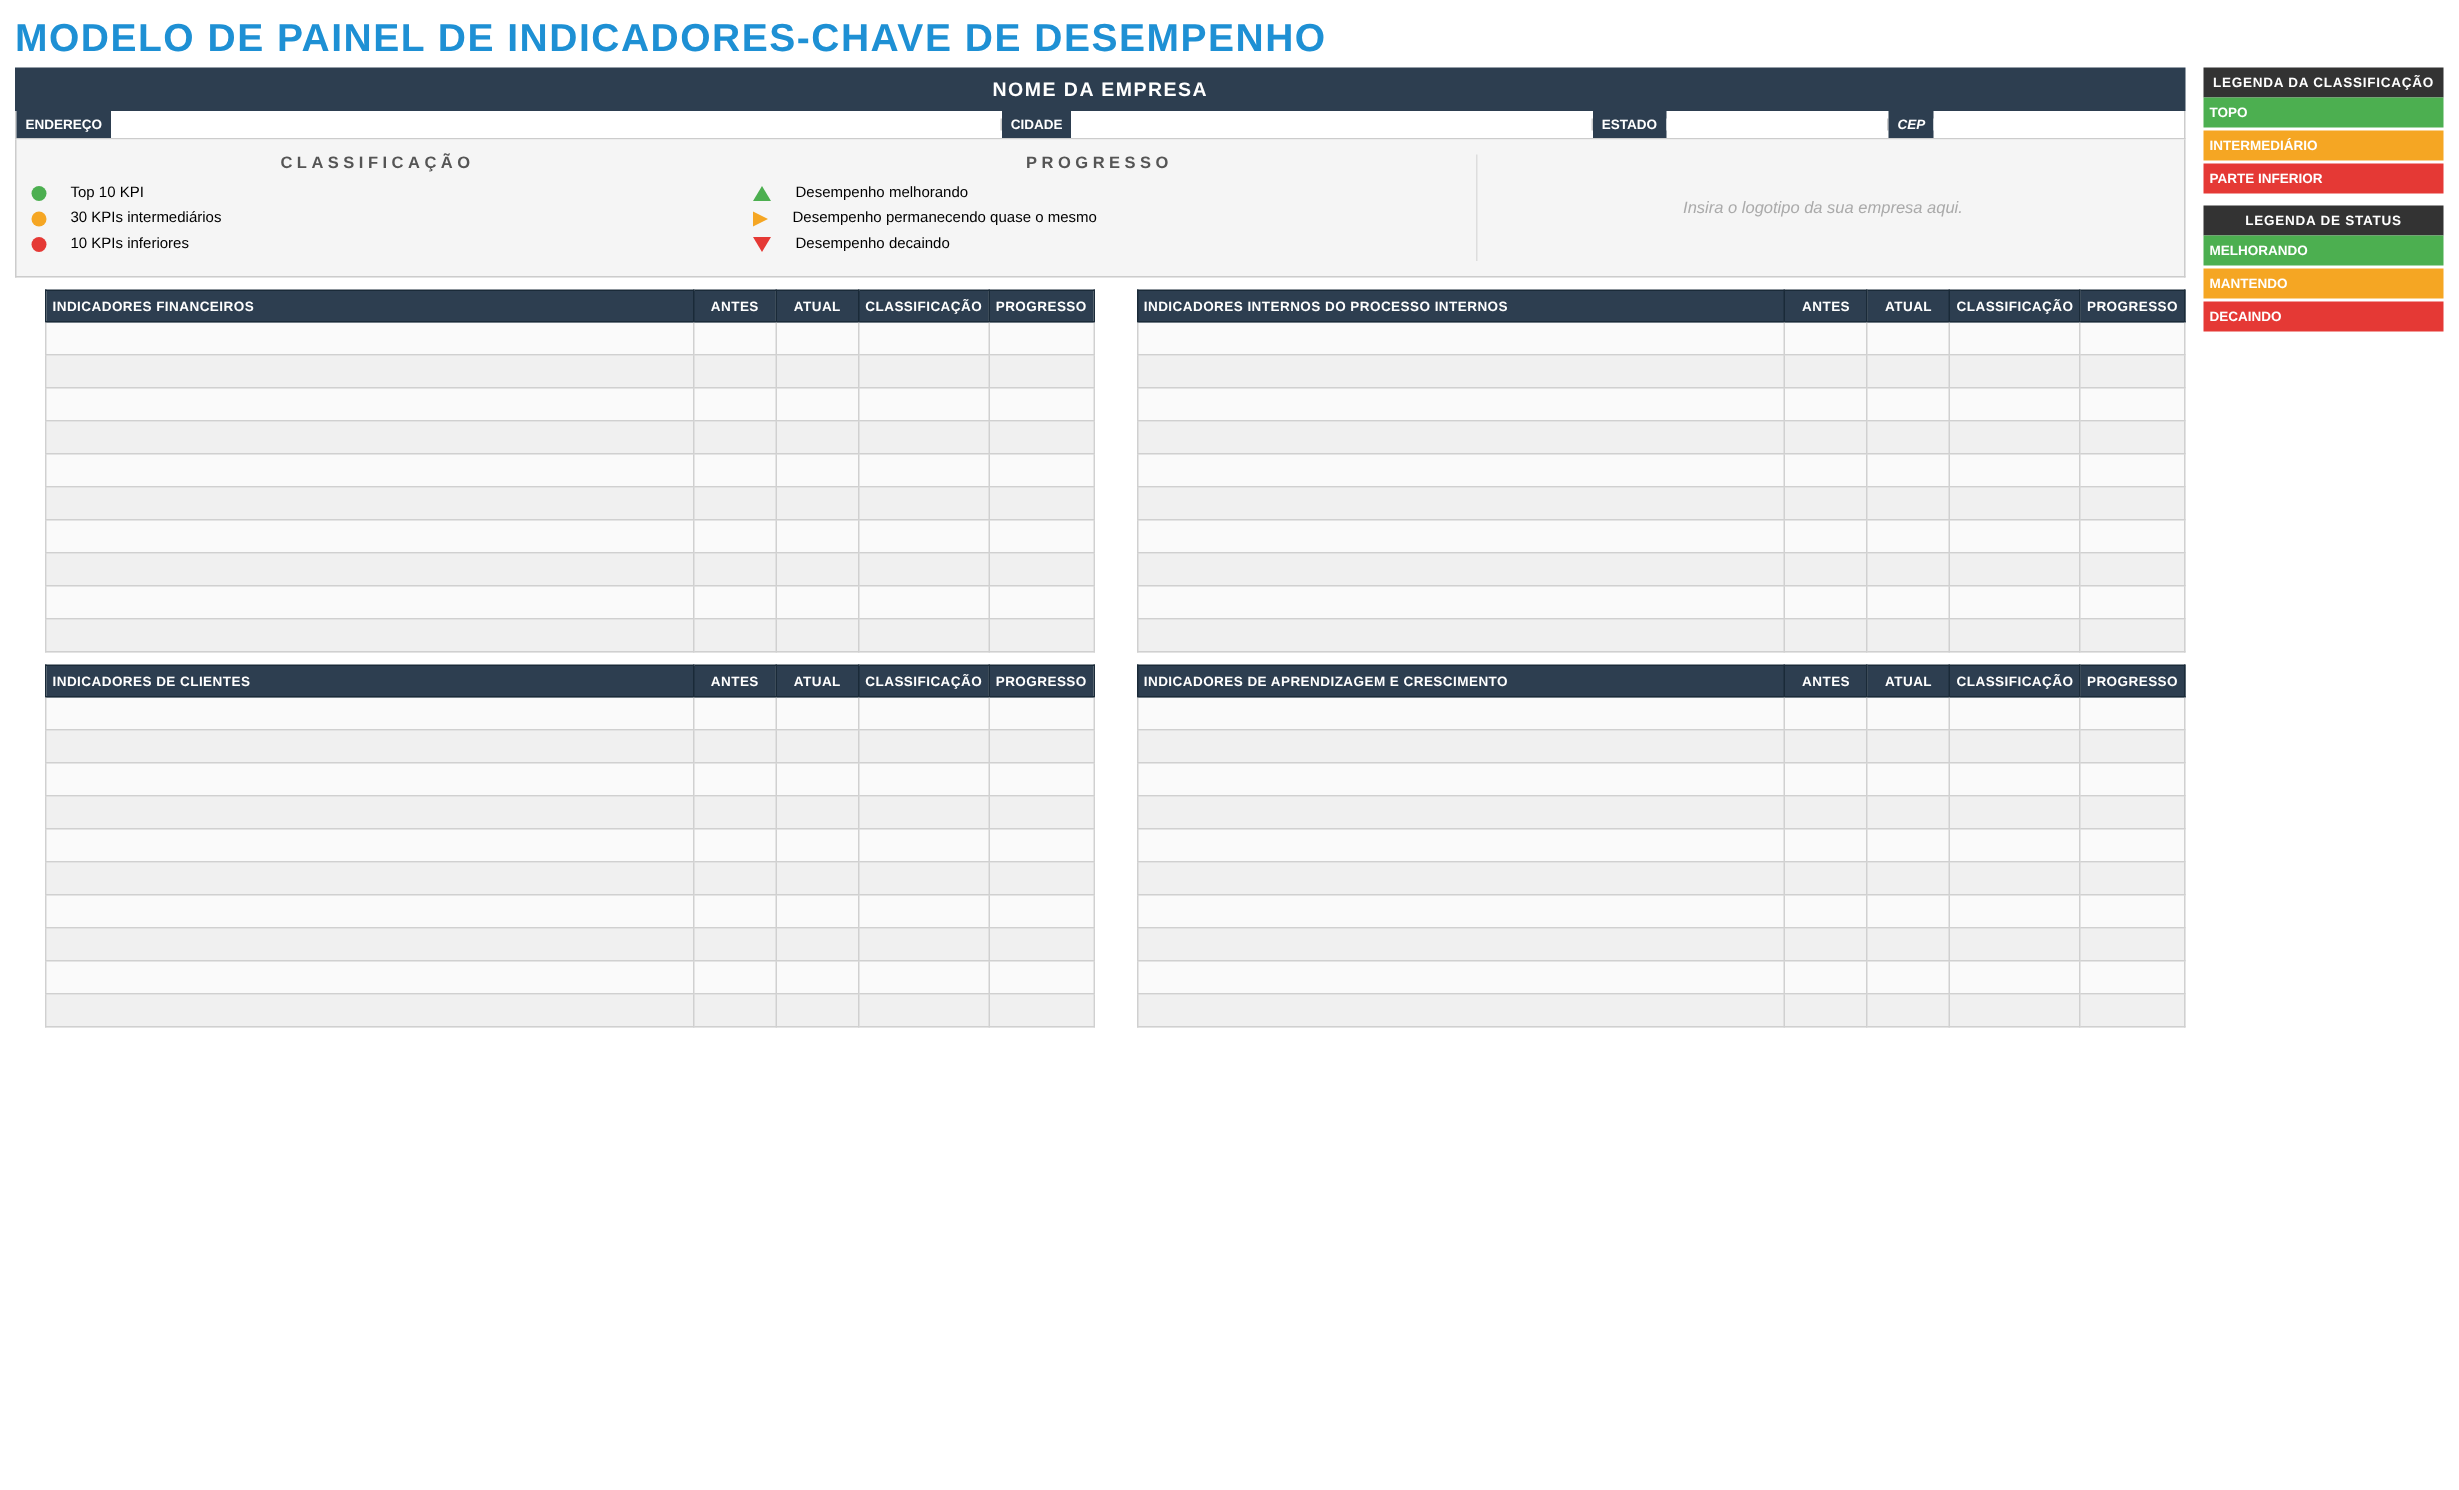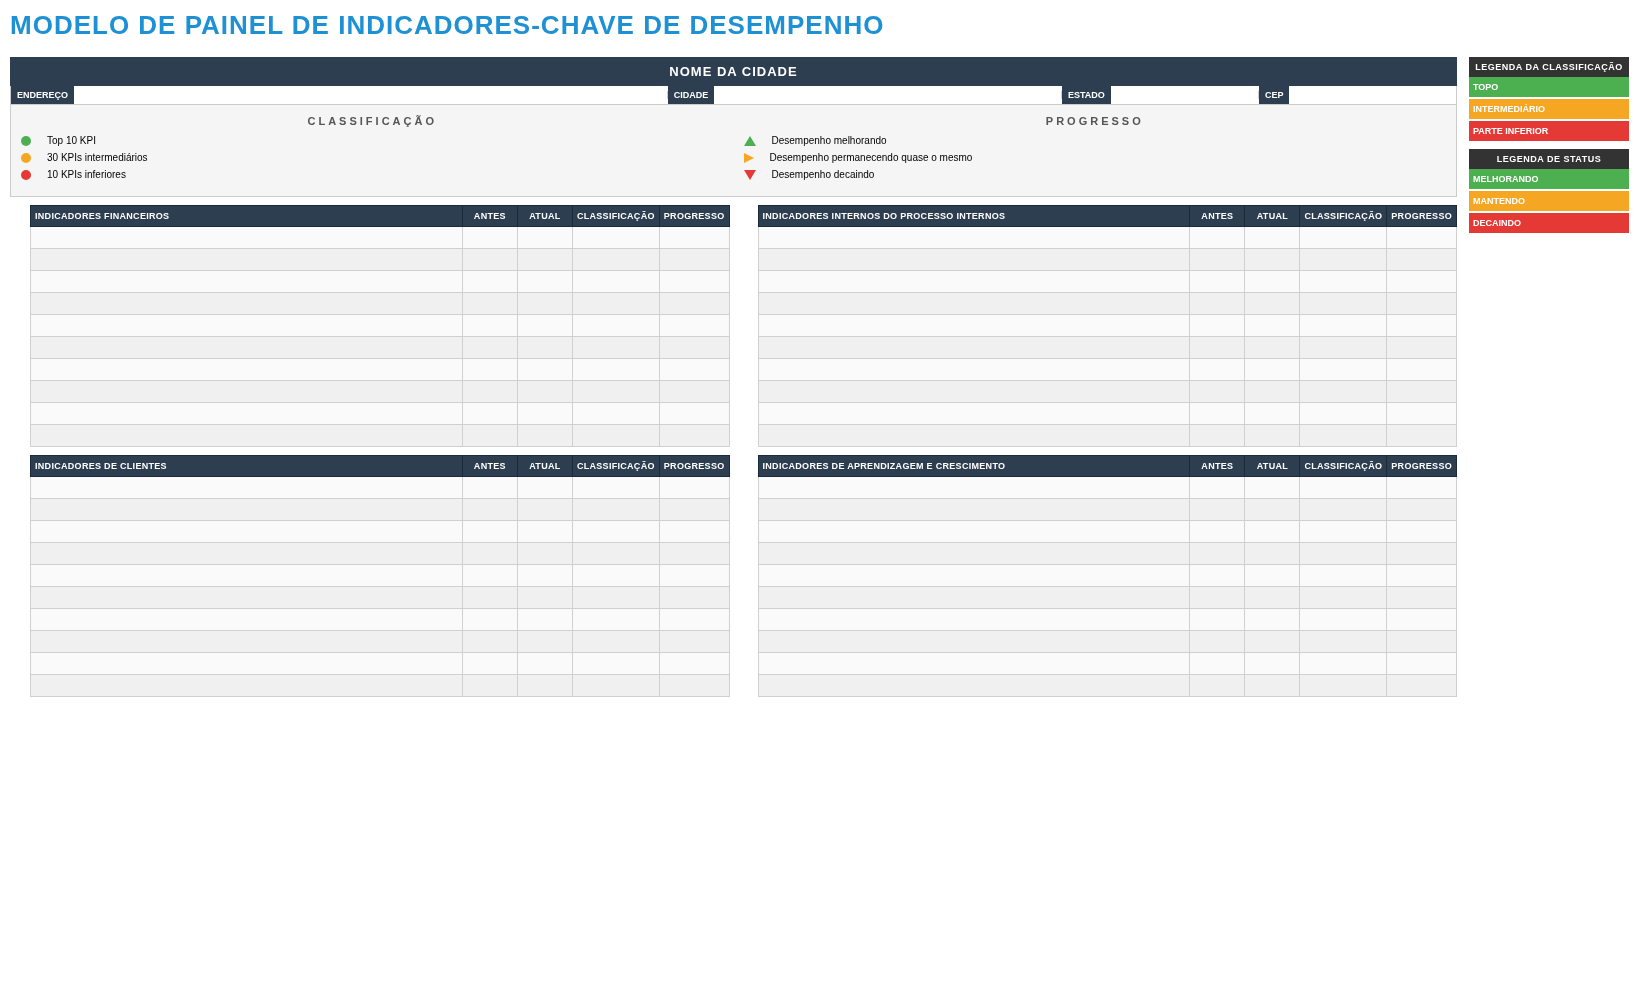--- a/index.html
+++ b/index.html
@@ -2,21 +2,21 @@
 <html><head>
   <meta charset="utf-8">
   <style>
     * { box-sizing: border-box; margin: 0; padding: 0; }
     body { background: #fff; font-family: Arial, sans-serif; font-size: 11px; padding: 10px; }
 
     .main-title {
       color: #1e90d4;
       font-size: 26px;
       font-weight: bold;
-      margin-bottom: 16px;
+      margin-bottom: 4px;
       letter-spacing: 1px;
     }
 
     .page-layout {
       display: flex;
       gap: 12px;
       align-items: flex-start;
     }
 
     .main-content {
@@ -63,21 +63,21 @@
       flex: 1;
       border: none;
       border-right: 1px solid #ccc;
       padding: 4px;
       background: #fff;
       min-width: 20px;
     }
 
     .address-row .city-field { flex: 3; }
     .address-row .state-field { flex: 1.5; }
-    .address-row .zip-field { flex: 1.5; }
+    .address-row .zip-field { flex: 1.5; font-style: italic; }
     .address-row .addr-main { flex: 5; }
 
     
     .legend-area {
       display: flex;
       border: 1px solid #ccc;
       border-top: none;
       padding: 10px;
       background: #f5f5f5;
       gap: 20px;
@@ -231,21 +231,21 @@
     }
   </style>
 </head>
 <body>
 
 <div class="main-title">MODELO DE PAINEL DE INDICADORES-CHAVE DE DESEMPENHO</div>
 
 <div class="page-layout">
   <div class="main-content">
 
-    <div class="company-header">NOME DA CIDADE</div>
+    <div class="company-header">NOME DA EMPRESA</div>
 
     <div class="address-row">
       <div class="address-field addr-main">
         <span class="address-label">ENDEREÇO</span>
         <div class="address-input"></div>
       </div>
       <div class="address-field city-field">
         <span class="address-label">CIDADE</span>
         <div class="address-input"></div>
       </div>
@@ -285,20 +285,23 @@
         <div class="legend-item">
           <div class="arrow-right"></div>
           <span>Desempenho permanecendo quase o mesmo</span>
         </div>
         <div class="legend-item">
           <div class="arrow-down"></div>
           <span>Desempenho decaindo</span>
         </div>
       </div>
 
+      <div class="logo-area">
+        <span>Insira o logotipo da sua empresa aqui.</span>
+      </div>
     </div>
 
     <div class="tables-row">
 
       <div class="kpi-table-wrapper">
         <table>
           <thead>
             <tr class="table-header-row">
               <th class="col-wide">INDICADORES FINANCEIROS</th>
               <th class="col-narrow">ANTES</th>

